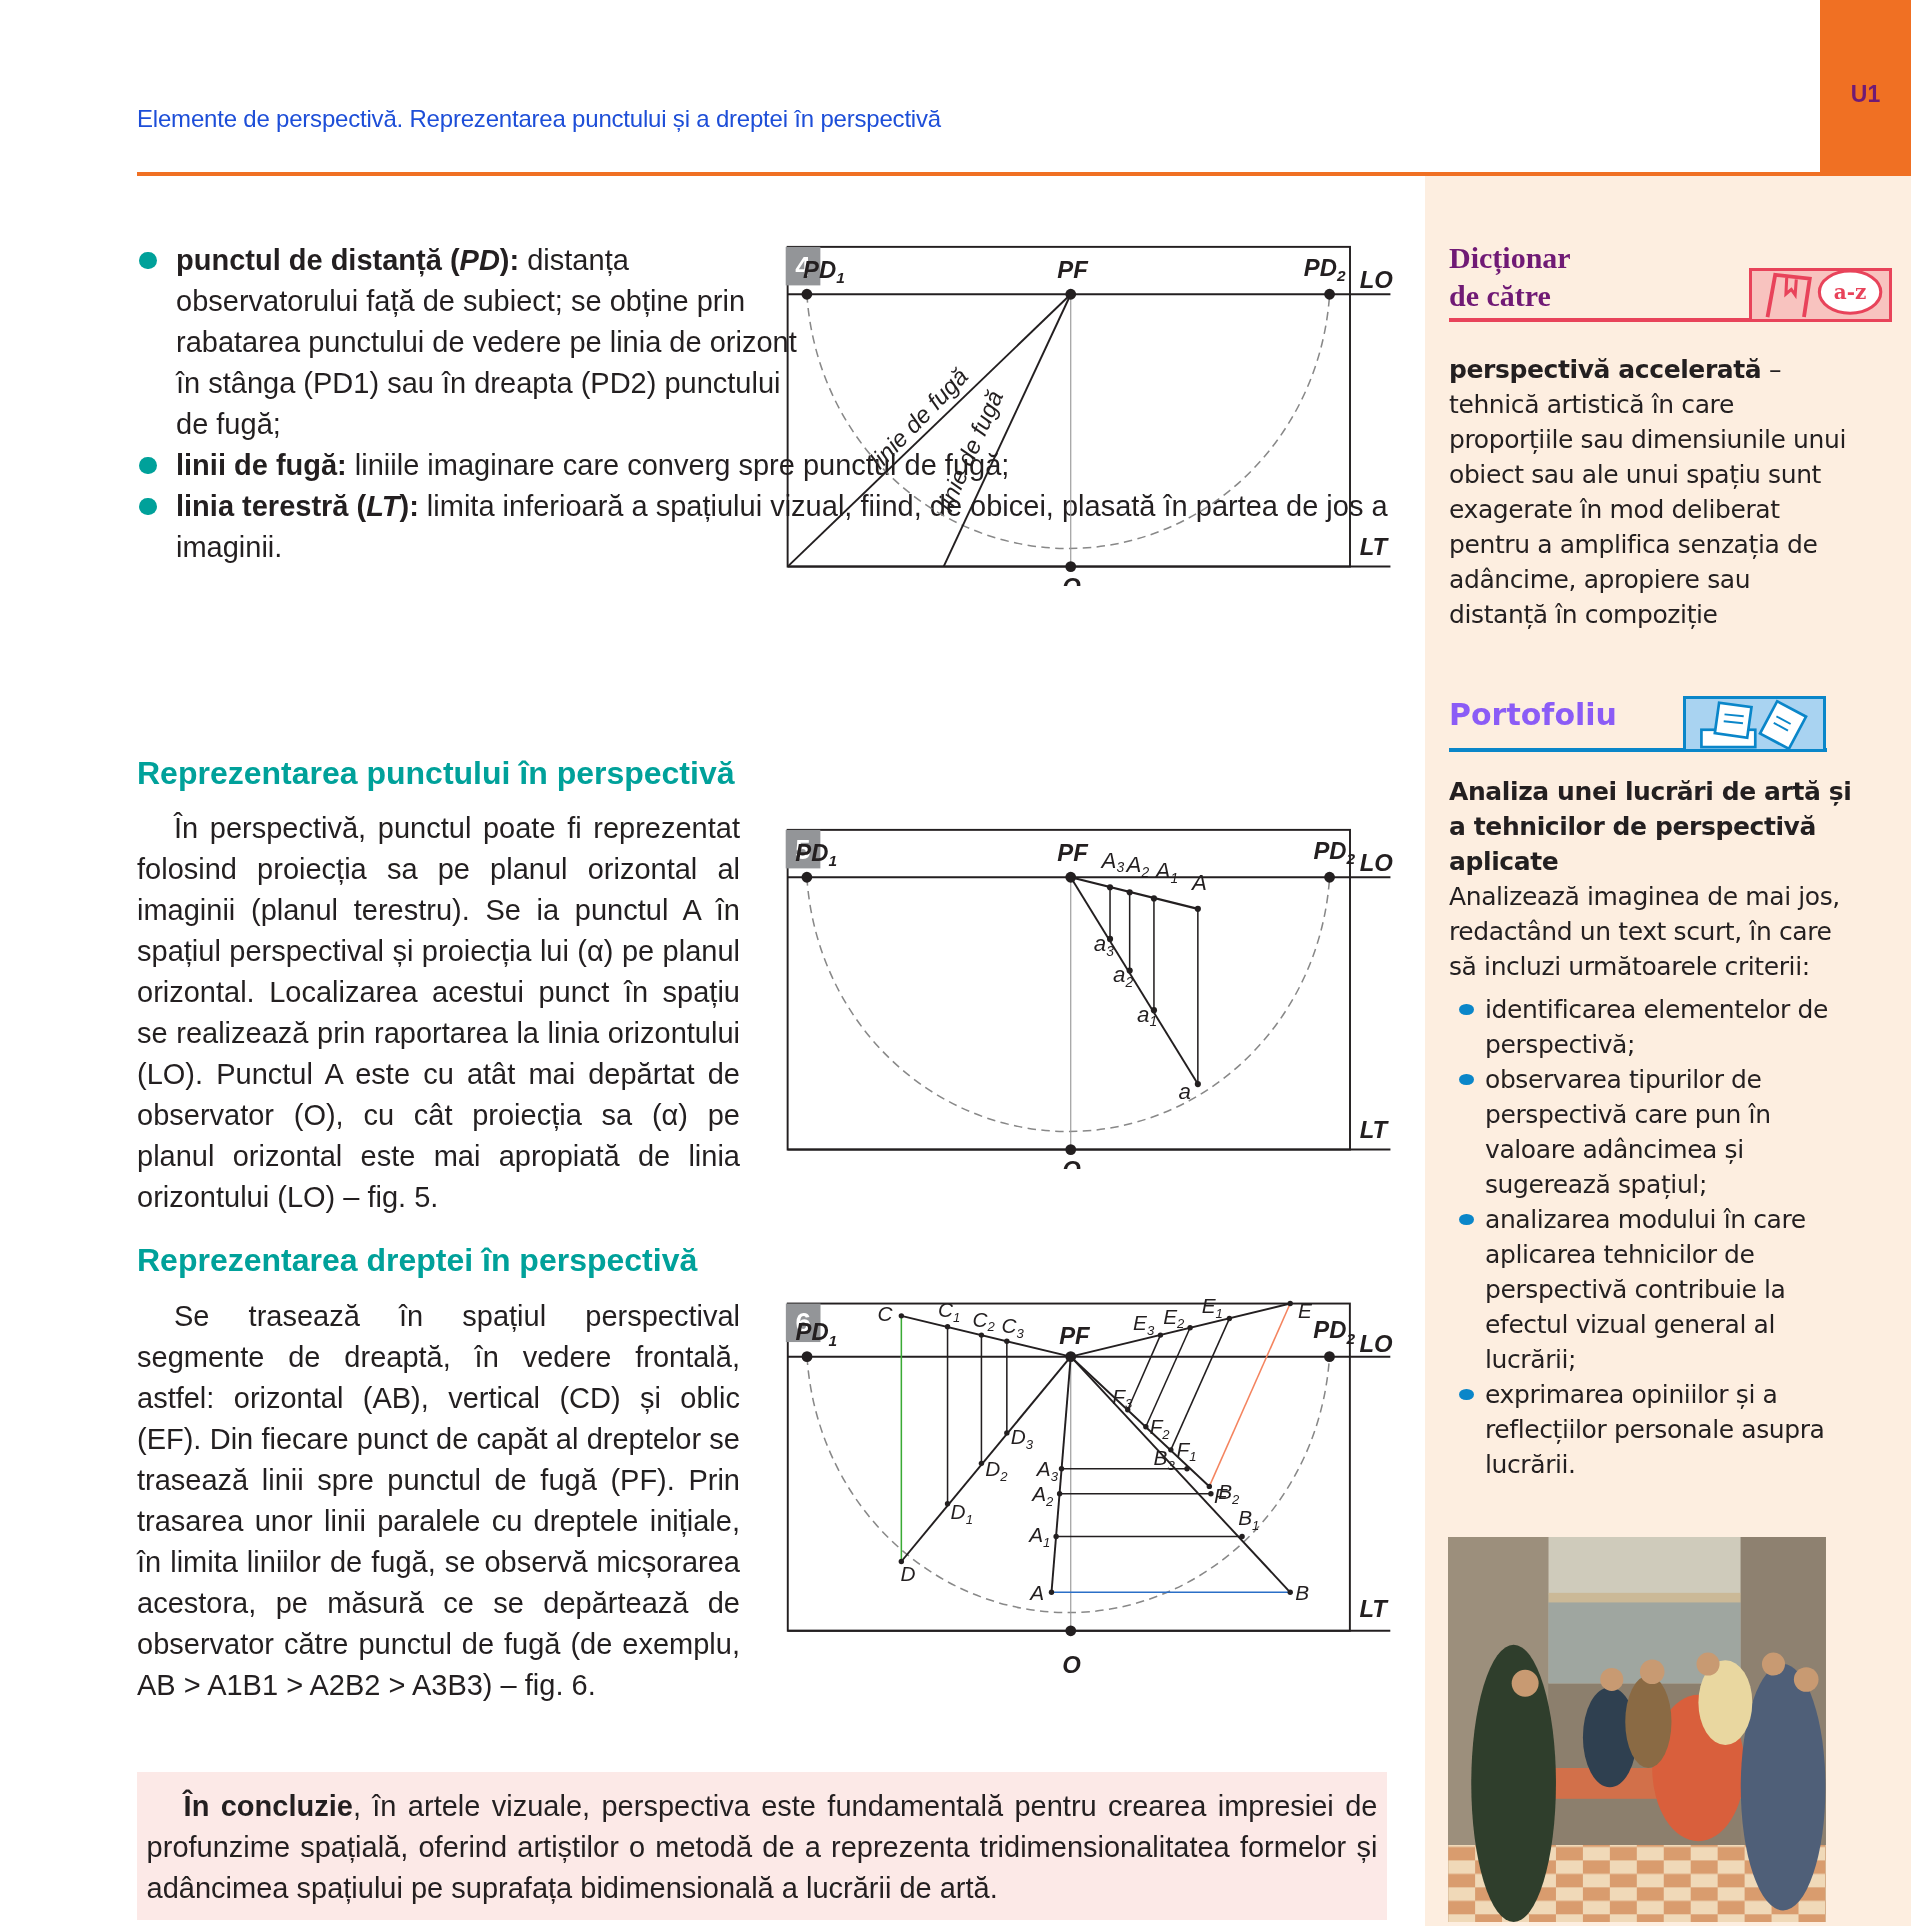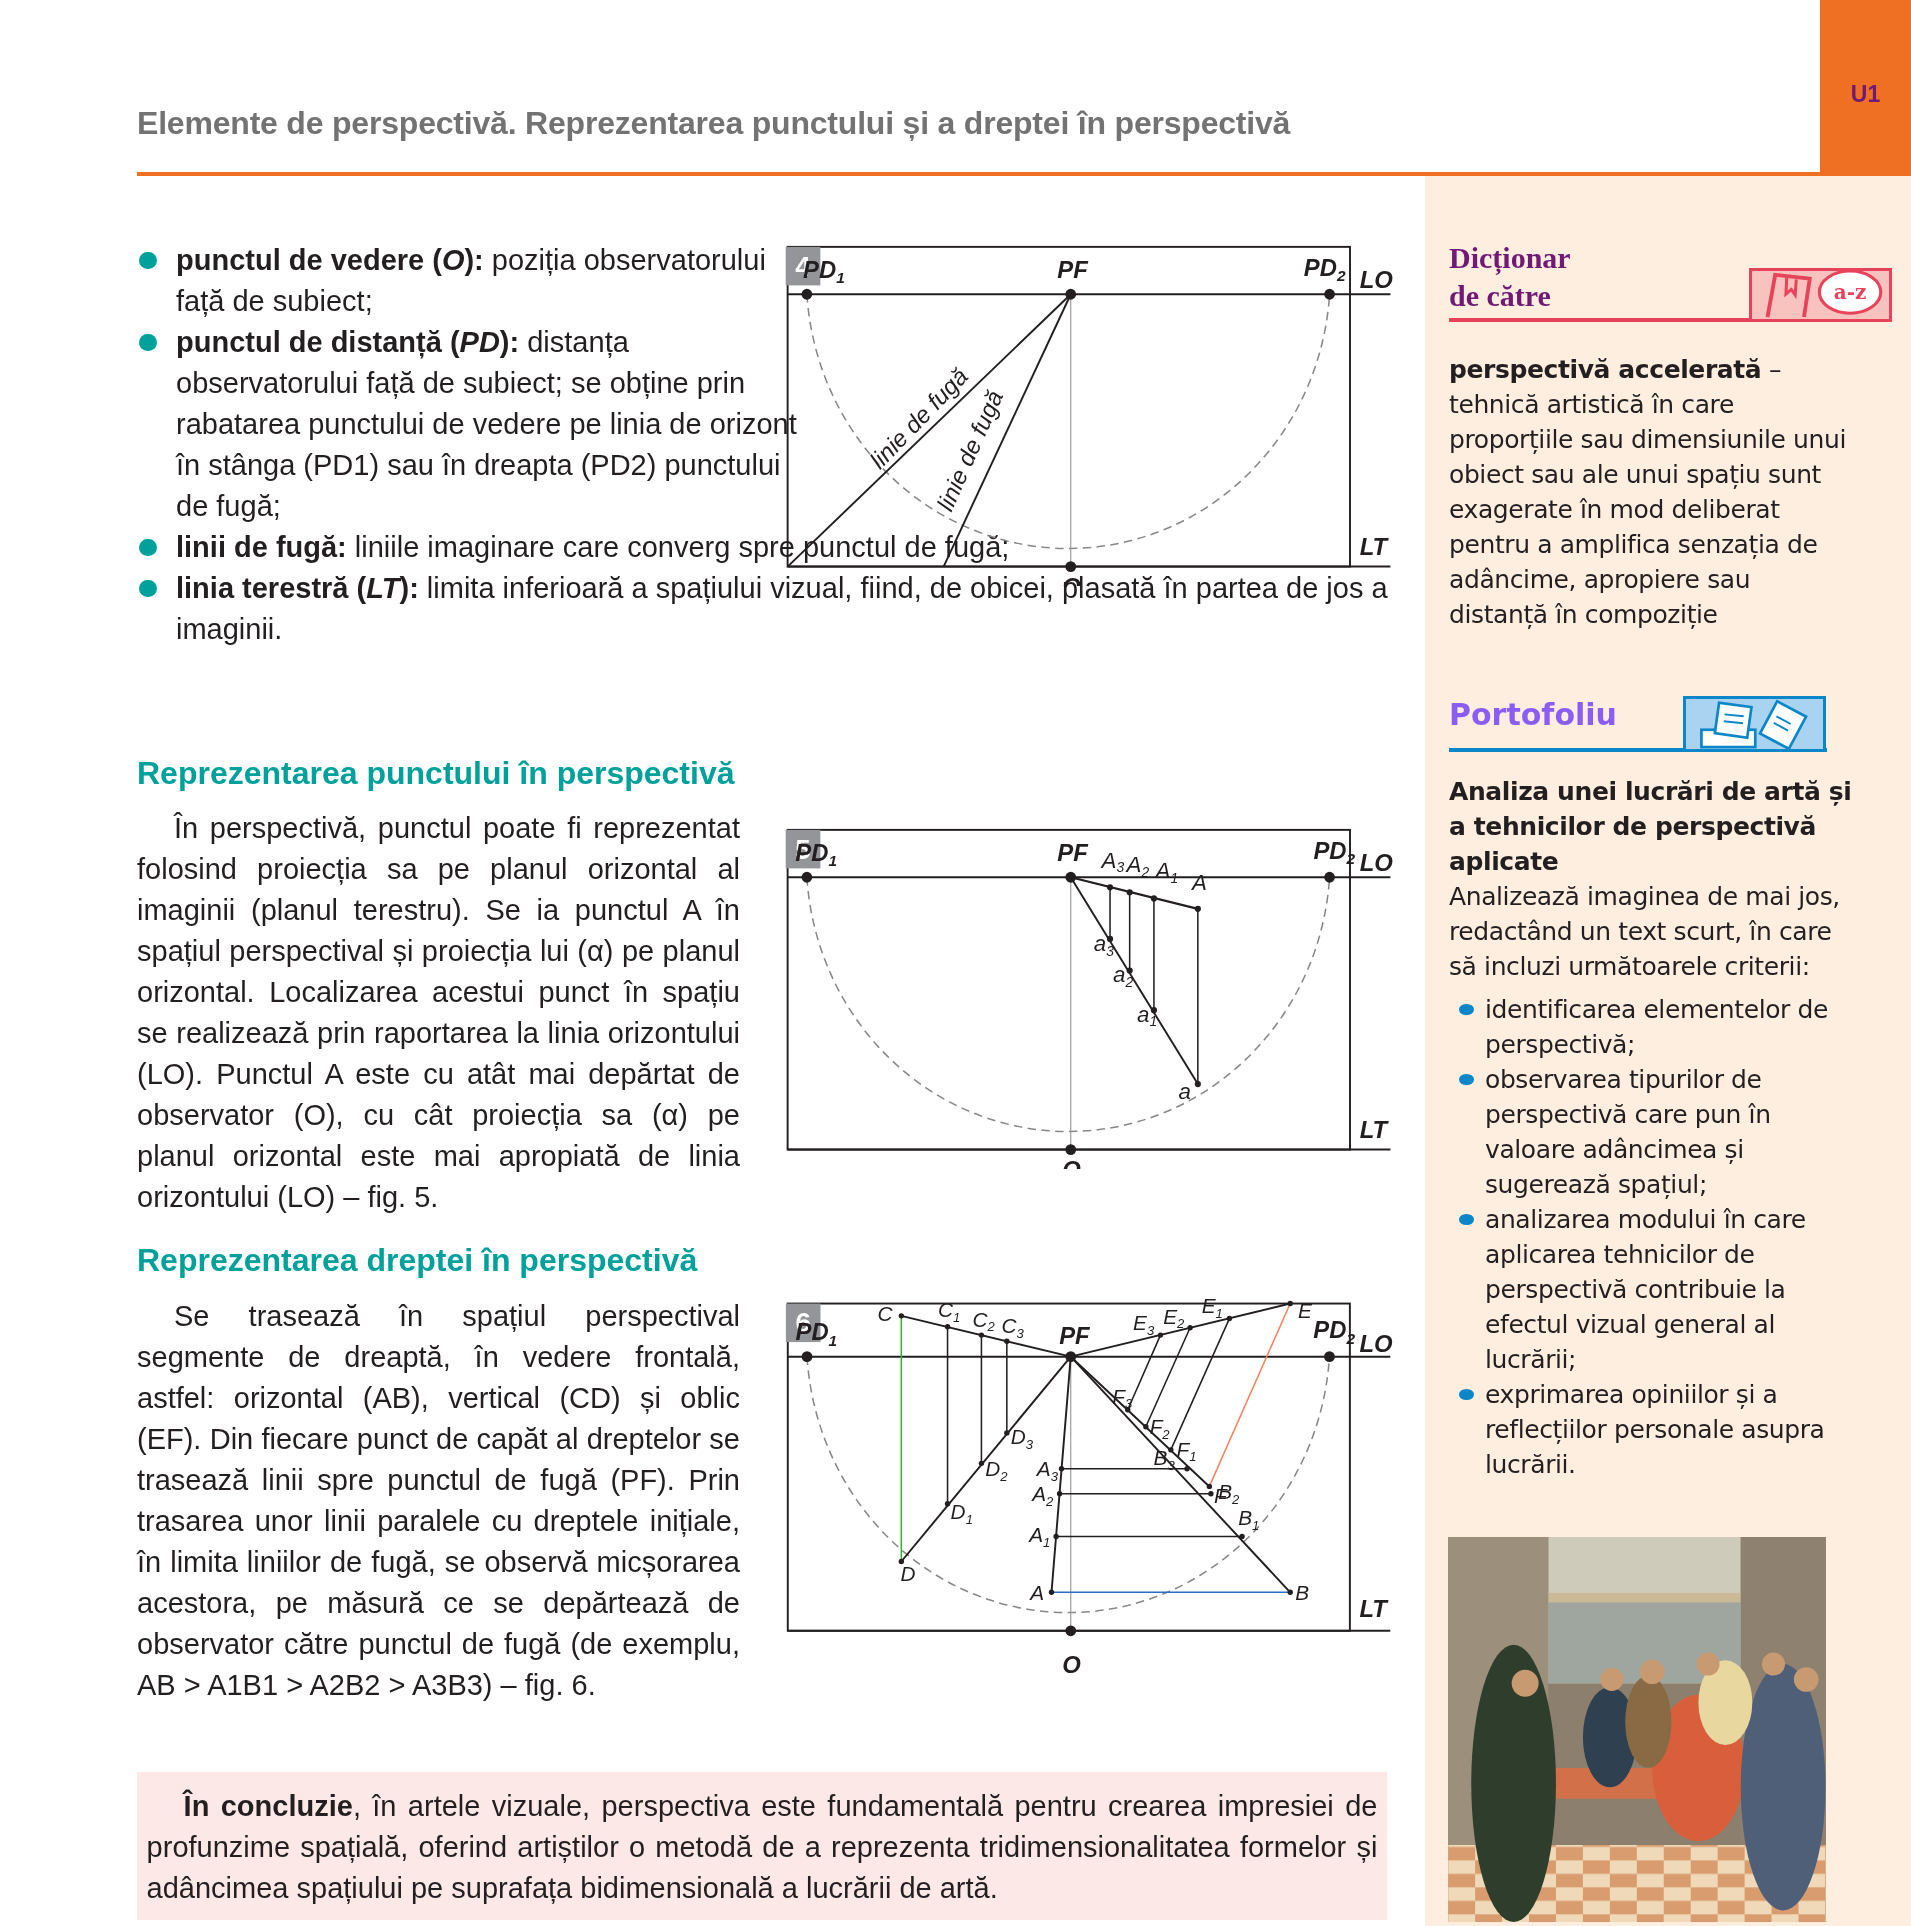--- a/index.html
+++ b/index.html
@@ -1,20 +1,20 @@
 <!DOCTYPE html>
 <html style="font-size:6.2px"><head>
 <meta charset="utf-8">
 <style>
   html,body{margin:0;padding:0;}
   body{width:1911px;height:2703px;position:relative;background:#ffffff;overflow:hidden;
        font-family:"Liberation Sans","DejaVu Sans",sans-serif;color:#231f20;}
   .abs{position:absolute;}
   
-  #hdr-title{left:137px;top:105px;font-size:32px;font-weight:bold;color:#737373;font-family:"Liberation Sans",sans-serif;letter-spacing:-0.2px;}
+  #hdr-title{left:137px;top:105px;font-size:24px;font-weight:normal;color:#1d4ed8;font-family:"Liberation Sans",sans-serif;letter-spacing:-0.2px;}
   #hdr-rule{left:137px;top:172px;width:1683px;height:3.9px;background:#f07023;}
   #unit-tab{left:1820px;top:0;width:91px;height:176px;background:#f07023;}
   #unit-label{left:1820px;top:81px;width:91px;text-align:center;color:#701a75;font-size:23px;font-weight:bold;}
   #sidebar{left:1425px;top:176px;width:486px;height:2527px;background:#fdeee0;}
 
   
   .mtext{font-size:29px;line-height:41px;}
   .bullet-list{list-style:none;margin:0;padding:0;}
   .bl-item{position:relative;padding-left:39px;}
   .bl-dot{position:absolute;left:1.9px;top:11.6px;width:17.7px;height:17.7px;border-radius:50%;background:#00a19a;}
@@ -58,21 +58,20 @@
 <body>
 
 <div class="abs" id="hdr-title">Elemente de perspectivă. Reprezentarea punctului și a dreptei în perspectivă</div>
 <div class="abs" id="hdr-rule"></div>
 <div class="abs" id="sidebar"></div>
 <div class="abs" id="unit-tab"></div>
 <div class="abs" id="unit-label">U1</div>
 
 <div class="abs mtext" id="defs">
   <ul class="bullet-list">
-    <li class="bl-item w-narrow"><span class="bl-dot"></span><b><span>punctul de vedere (</span><i>O</i><span>):</span></b><span> poziția observatorului față de subiect;</span></li>
     <li class="bl-item w-narrow"><span class="bl-dot"></span><b><span>punctul de distanță (</span><i>PD</i><span>):</span></b><span> distanța observatorului față de subiect; se obține prin rabatarea punctului de vedere pe linia de orizont în stânga (PD1) sau în dreapta (PD2) punctului de fugă;</span></li>
     <li class="bl-item"><span class="bl-dot"></span><b><span>linii de fugă:</span></b><span> liniile imaginare care converg spre punctul de fugă;</span></li>
     <li class="bl-item"><span class="bl-dot"></span><b><span>linia terestră (</span><i>LT</i><span>):</span></b><span> limita inferioară a spațiului vizual, fiind, de obicei, plasată în partea de jos a imaginii.</span></li>
   </ul>
 </div>
 
 <div class="abs sec-h" id="sec1">Reprezentarea punctului în perspectivă</div>
 <div class="abs mtext para" id="sec1-body">În perspectivă, punctul poate fi reprezentat folosind proiecția sa pe planul orizontal al imaginii (planul terestru). Se ia punctul A în spațiul perspectival și proiecția lui (α) pe planul orizontal. Localizarea acestui punct în spațiu se realizează prin raportarea la linia orizontului (LO). Punctul A este cu atât mai depărtat de observator (O), cu cât proiecția sa (α) pe planul orizontal este mai apropiată de linia orizontului (LO) – fig. 5.</div>
 
 <div class="abs sec-h" id="sec2">Reprezentarea dreptei în perspectivă</div>

